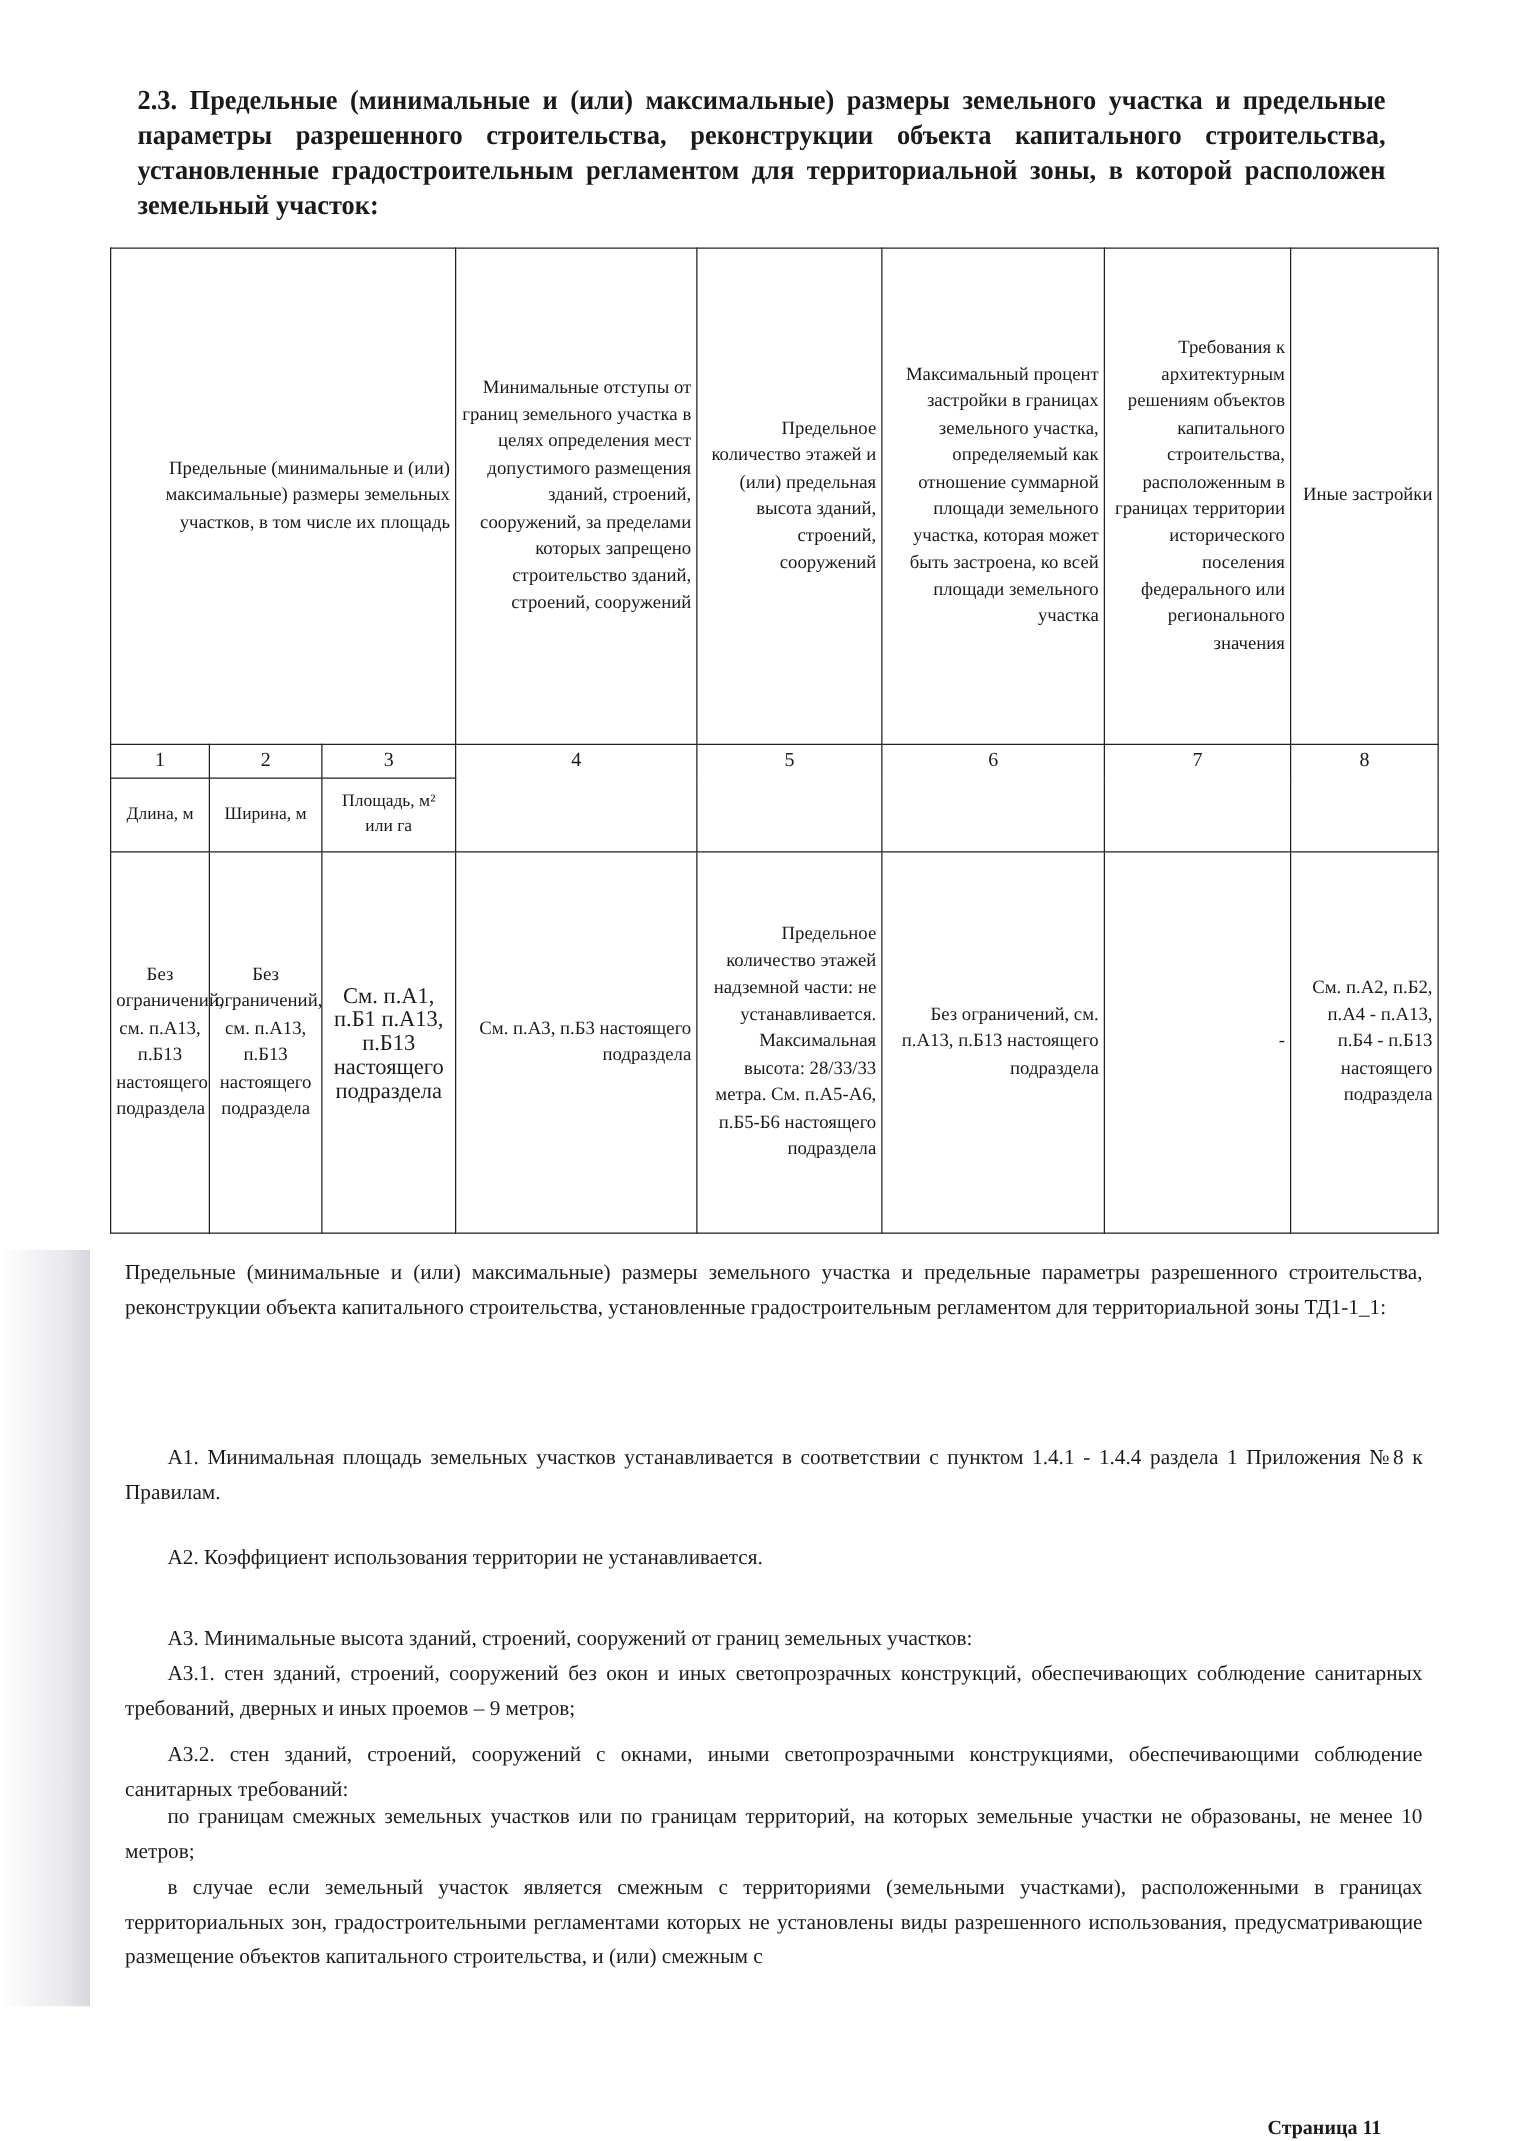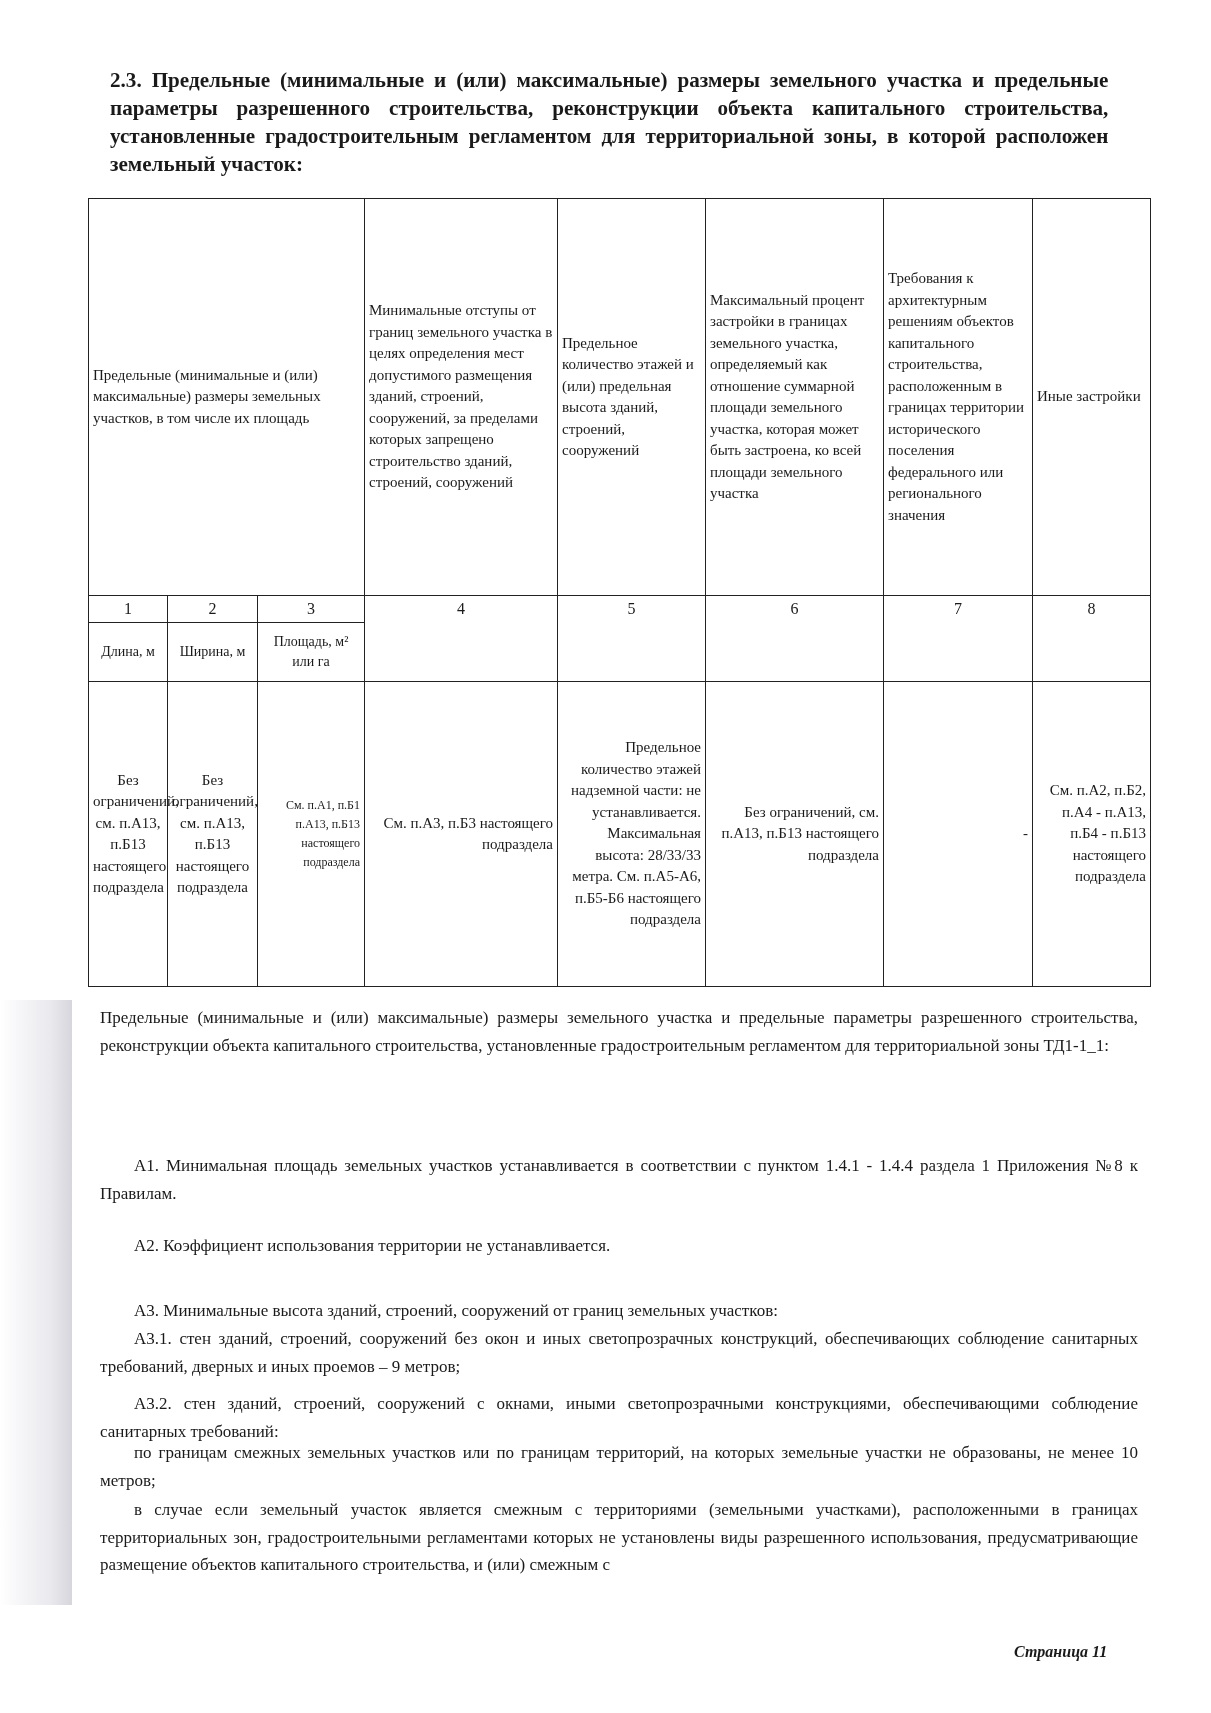--- a/index.html
+++ b/index.html
@@ -19,36 +19,36 @@
     transform: scaleX(0.96); transform-origin: left top;
   }
   table.reg {
     position: absolute; left: 88px; top: 198px; width: 1062px;
     border-collapse: collapse; table-layout: fixed;
     font-size: 15px; line-height: 21.5px;
   }
   table.reg td {
     border: 1.5px solid #222; vertical-align: middle; padding: 2px 4px;
   }
-  .hdr td { height: 392px; text-align: left; }
+  .hdr td { height: 392px; text-align: right; }
   .num td { height: 22px; text-align: center; vertical-align: top; font-size: 16px; }
   .sub td { height: 54px; }
   .sub .sc { text-align: center; font-size: 14px; line-height: 20px; }
   .row td { height: 300px; vertical-align: top; }
   .row .c { text-align: center; font-size: 15px; }
-  .row .c3 { text-align: right; font-size: 12px; line-height: 19px; }
+  .row .c3 { text-align: center; font-size: 18px; line-height: 19px; }
   .row .l { text-align: right; }
   .para {
     position: absolute; left: 100px; width: 1038px;
     font-size: 17px; line-height: 27.5px; text-align: justify; text-align-last: left;
   }
   .para.ind { text-indent: 34px; }
   .page-num {
-    position: absolute; left: 1014px; top: 1643px;
-    font-size: 16px; font-style: italic; font-weight: bold;
+    position: absolute; left: 1014px; top: 1694px;
+    font-size: 16px; font-weight: bold;
   }
 </style>
 </head>
 <body>
 
 <div class="scan-shade"></div>
 
 <div class="heading">2.3. Предельные (минимальные и (или) максимальные) размеры земельного участка и предельные параметры разрешенного строительства, реконструкции объекта капитального строительства, установленные градостроительным регламентом для территориальной зоны, в которой расположен земельный участок:</div>
 
 <table class="reg">

